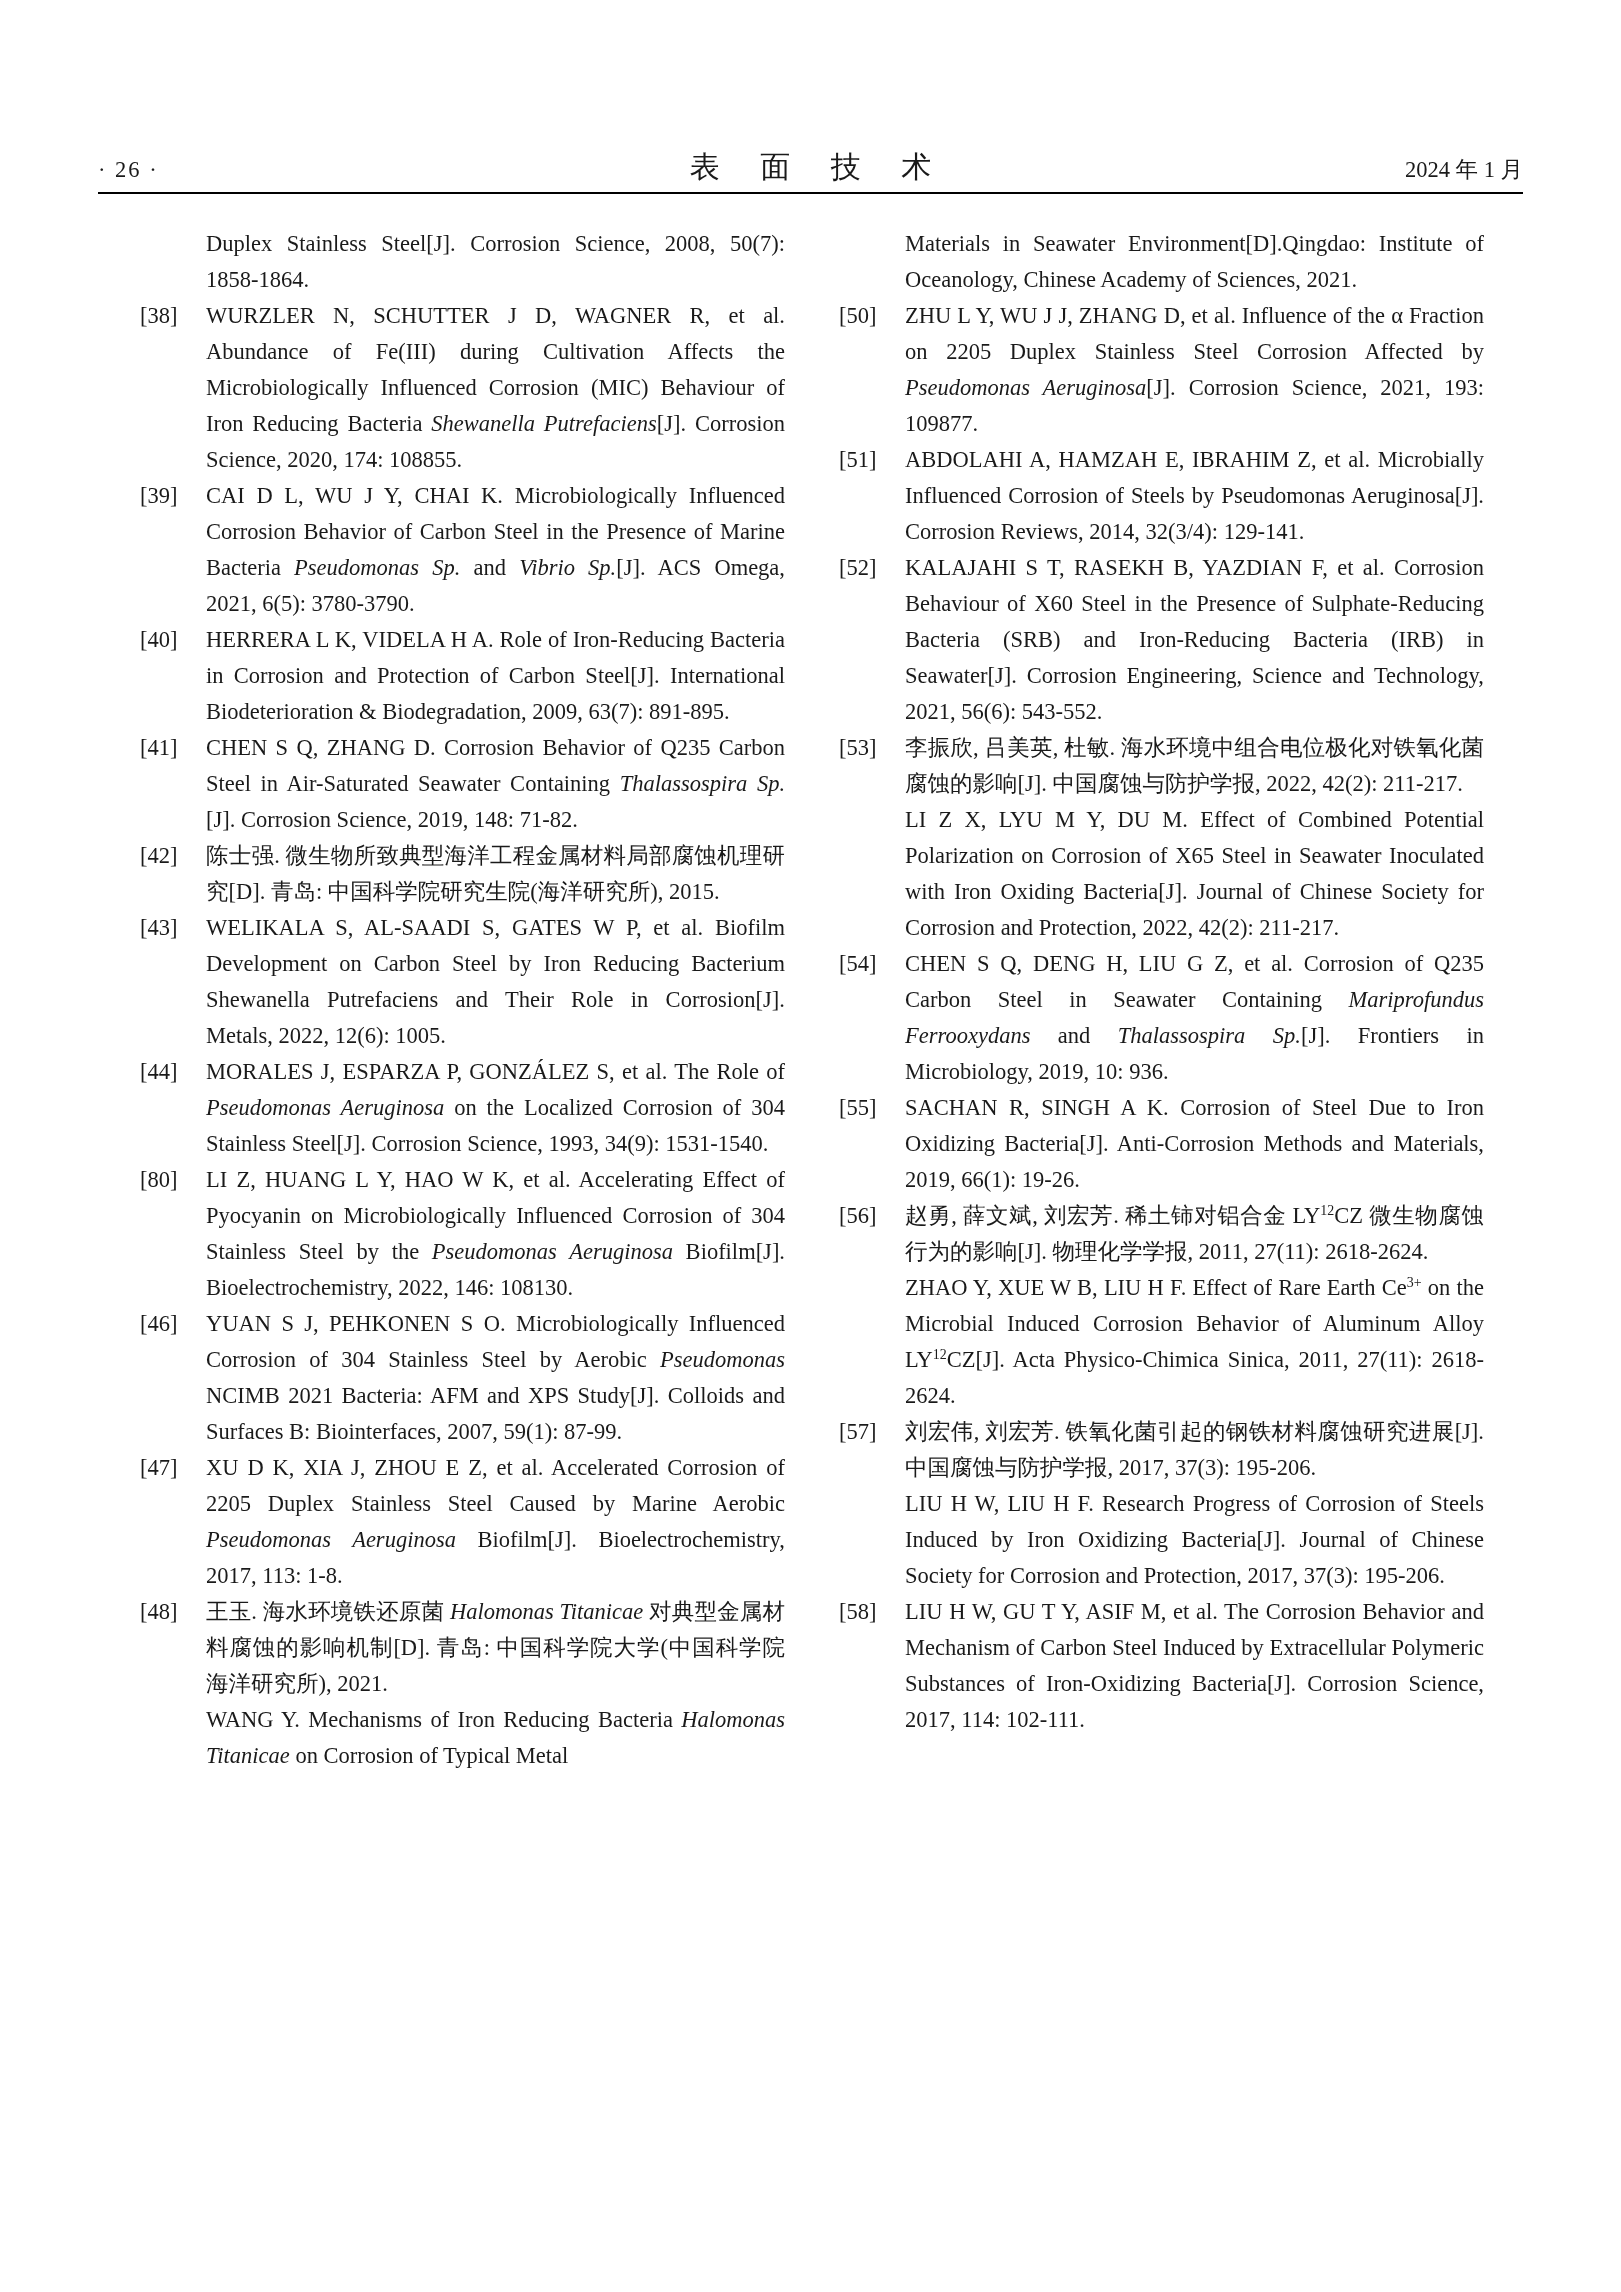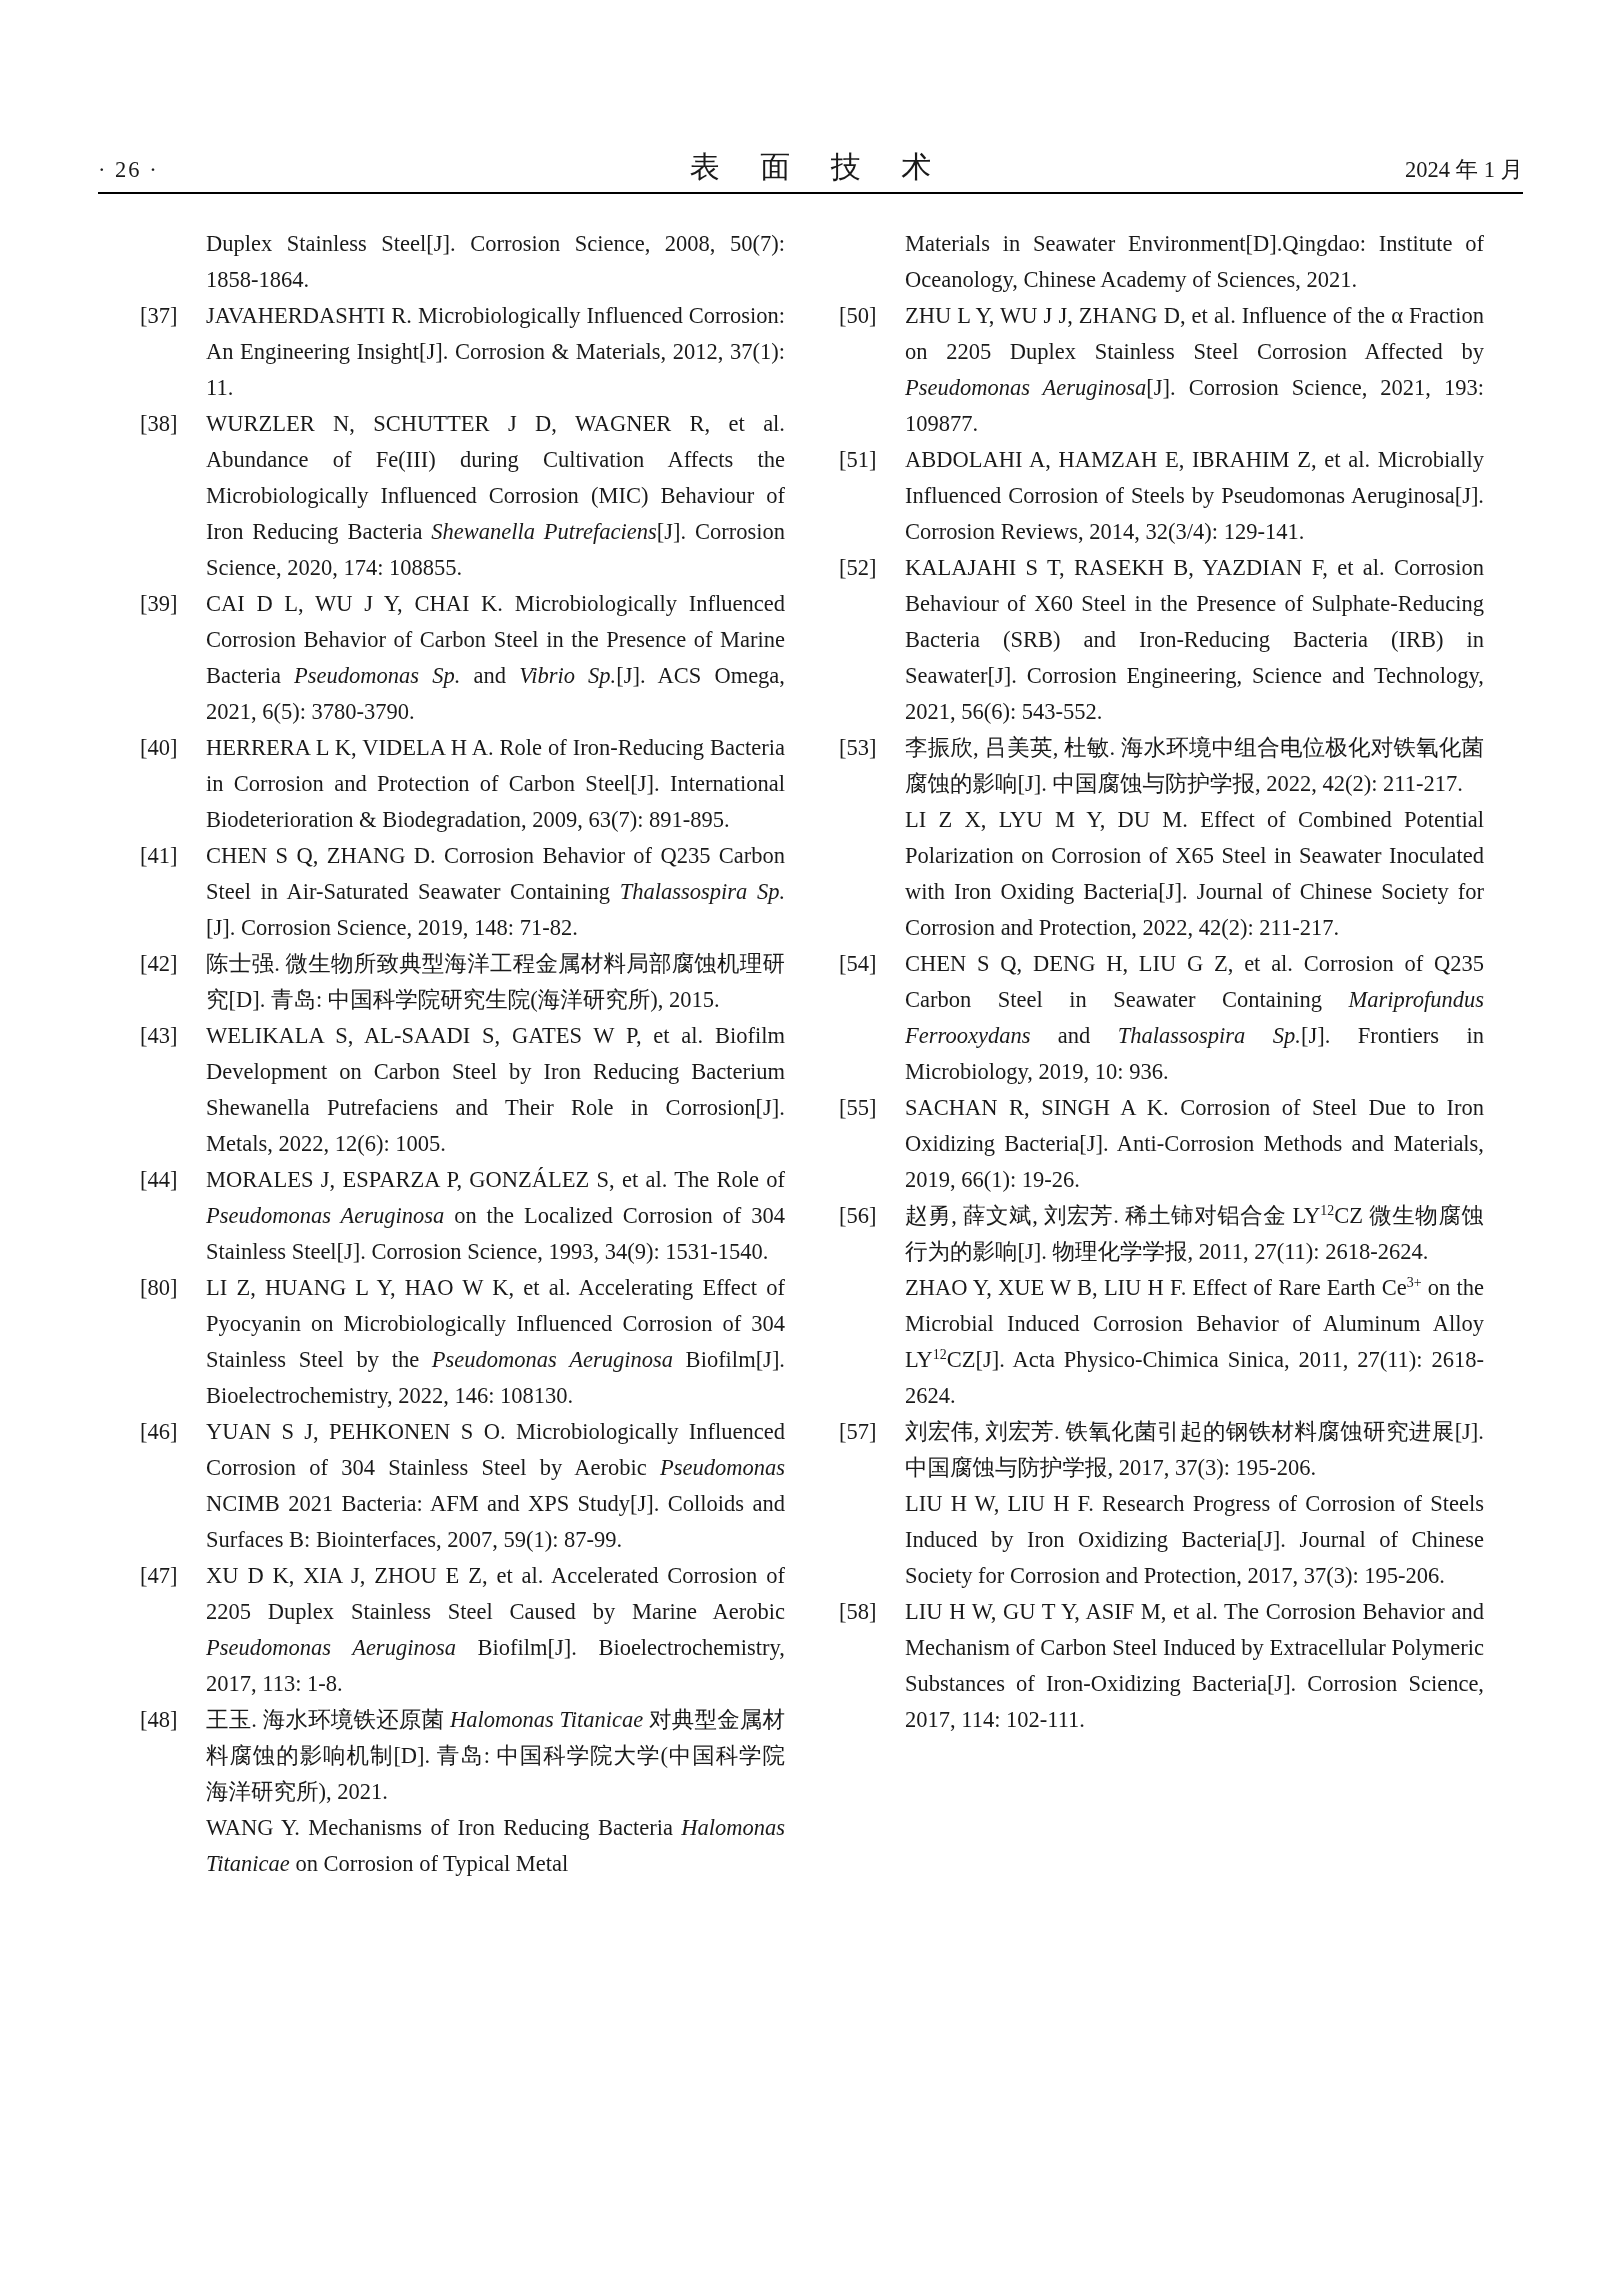--- a/index.html
+++ b/index.html
@@ -76,26 +76,20 @@
 
   <div class="content">
     <div class="refcol" id="col-left">
         <div class="ref">
           <span class="ref-label"></span>
           <div class="ref-body">
             <div class="ref-para"><span>Duplex Stainless Steel[J]. Corrosion Science, 2008, 50(7): 1858-1864.</span></div>
           </div>
         </div>
         <div class="ref">
-          <span class="ref-label">[37]</span>
-          <div class="ref-body">
-            <div class="ref-para"><span>JAVAHERDASHTI R. Microbiologically Influenced Corrosion: An Engineering Insight[J]. Corrosion &amp; Materials, 2012, 37(1): 11.</span></div>
-          </div>
-        </div>
-        <div class="ref">
           <span class="ref-label">[38]</span>
           <div class="ref-body">
             <div class="ref-para"><span>WURZLER N, SCHUTTER J D, WAGNER R, et al. Abundance of Fe(III) during Cultivation Affects the Microbiologically Influenced Corrosion (MIC) Behaviour of Iron Reducing Bacteria </span><span class="it">Shewanella Putrefaciens</span><span>[J]. Corrosion Science, 2020, 174: 108855.</span></div>
           </div>
         </div>
         <div class="ref">
           <span class="ref-label">[39]</span>
           <div class="ref-body">
             <div class="ref-para"><span>CAI D L, WU J Y, CHAI K. Microbiologically Influenced Corrosion Behavior of Carbon Steel in the Presence of Marine Bacteria </span><span class="it">Pseudomonas Sp.</span><span> and </span><span class="it">Vibrio Sp.</span><span>[J]. ACS Omega, 2021, 6(5): 3780-3790.</span></div>
           </div>

